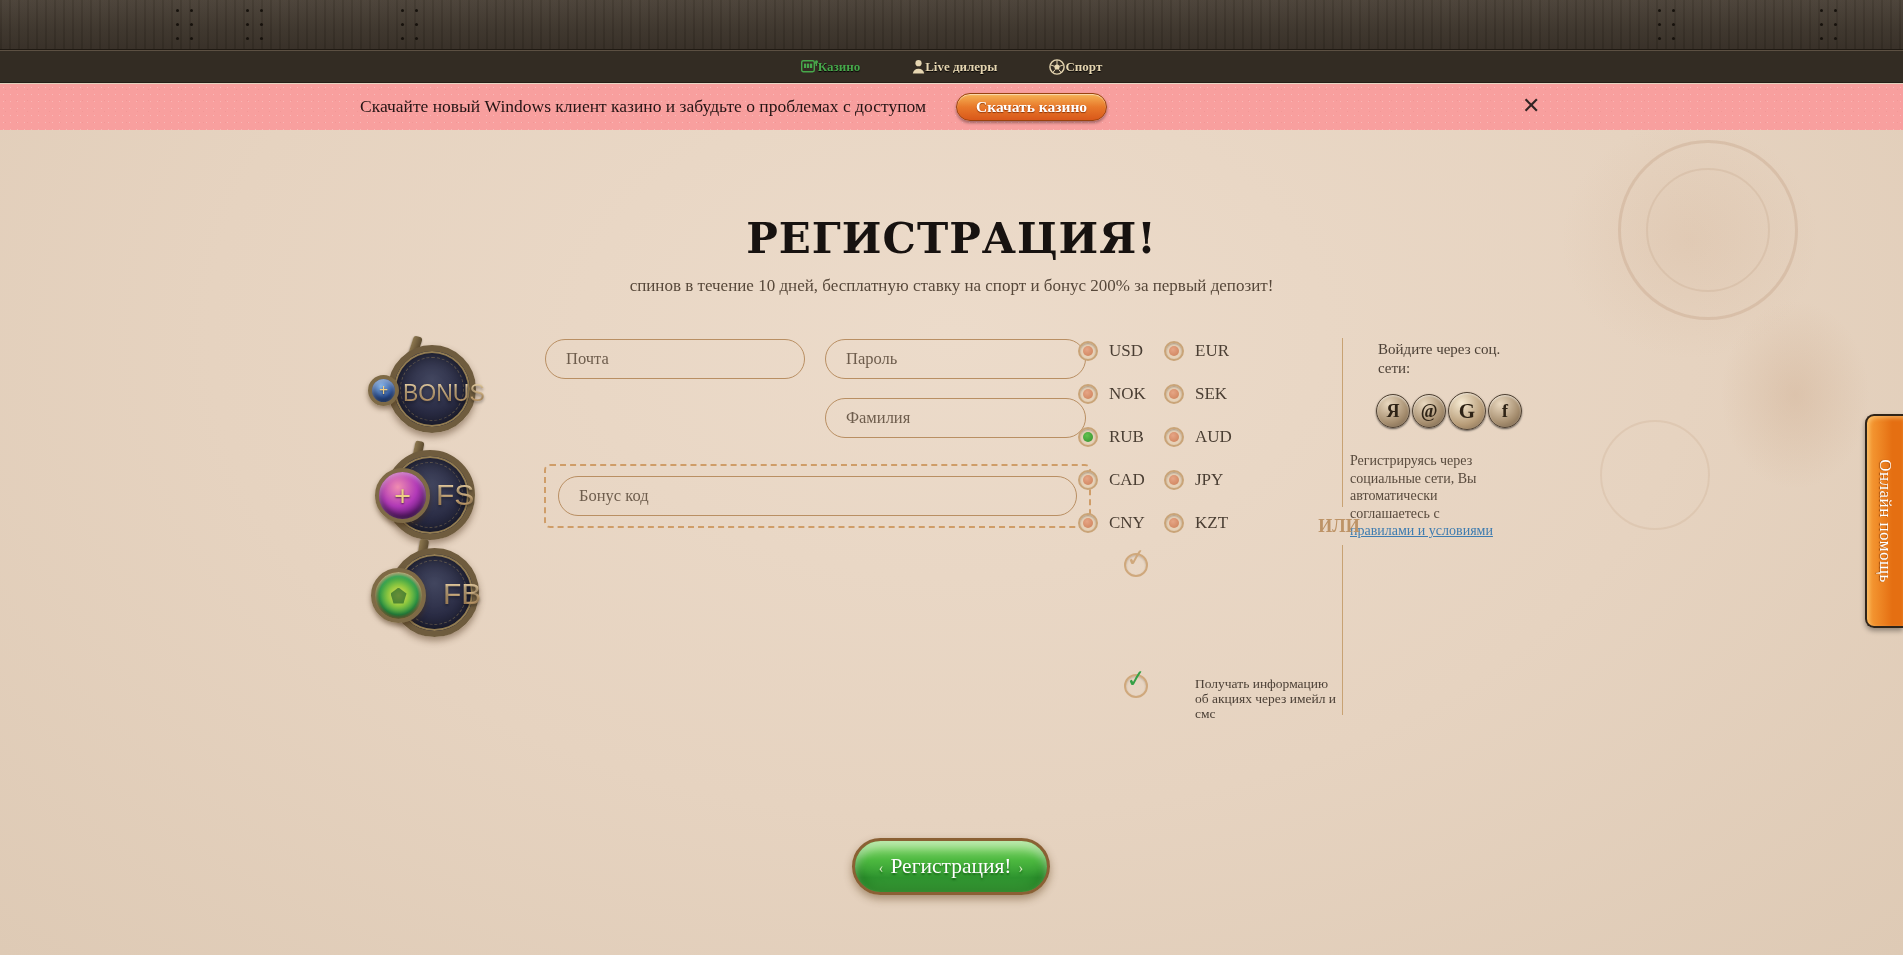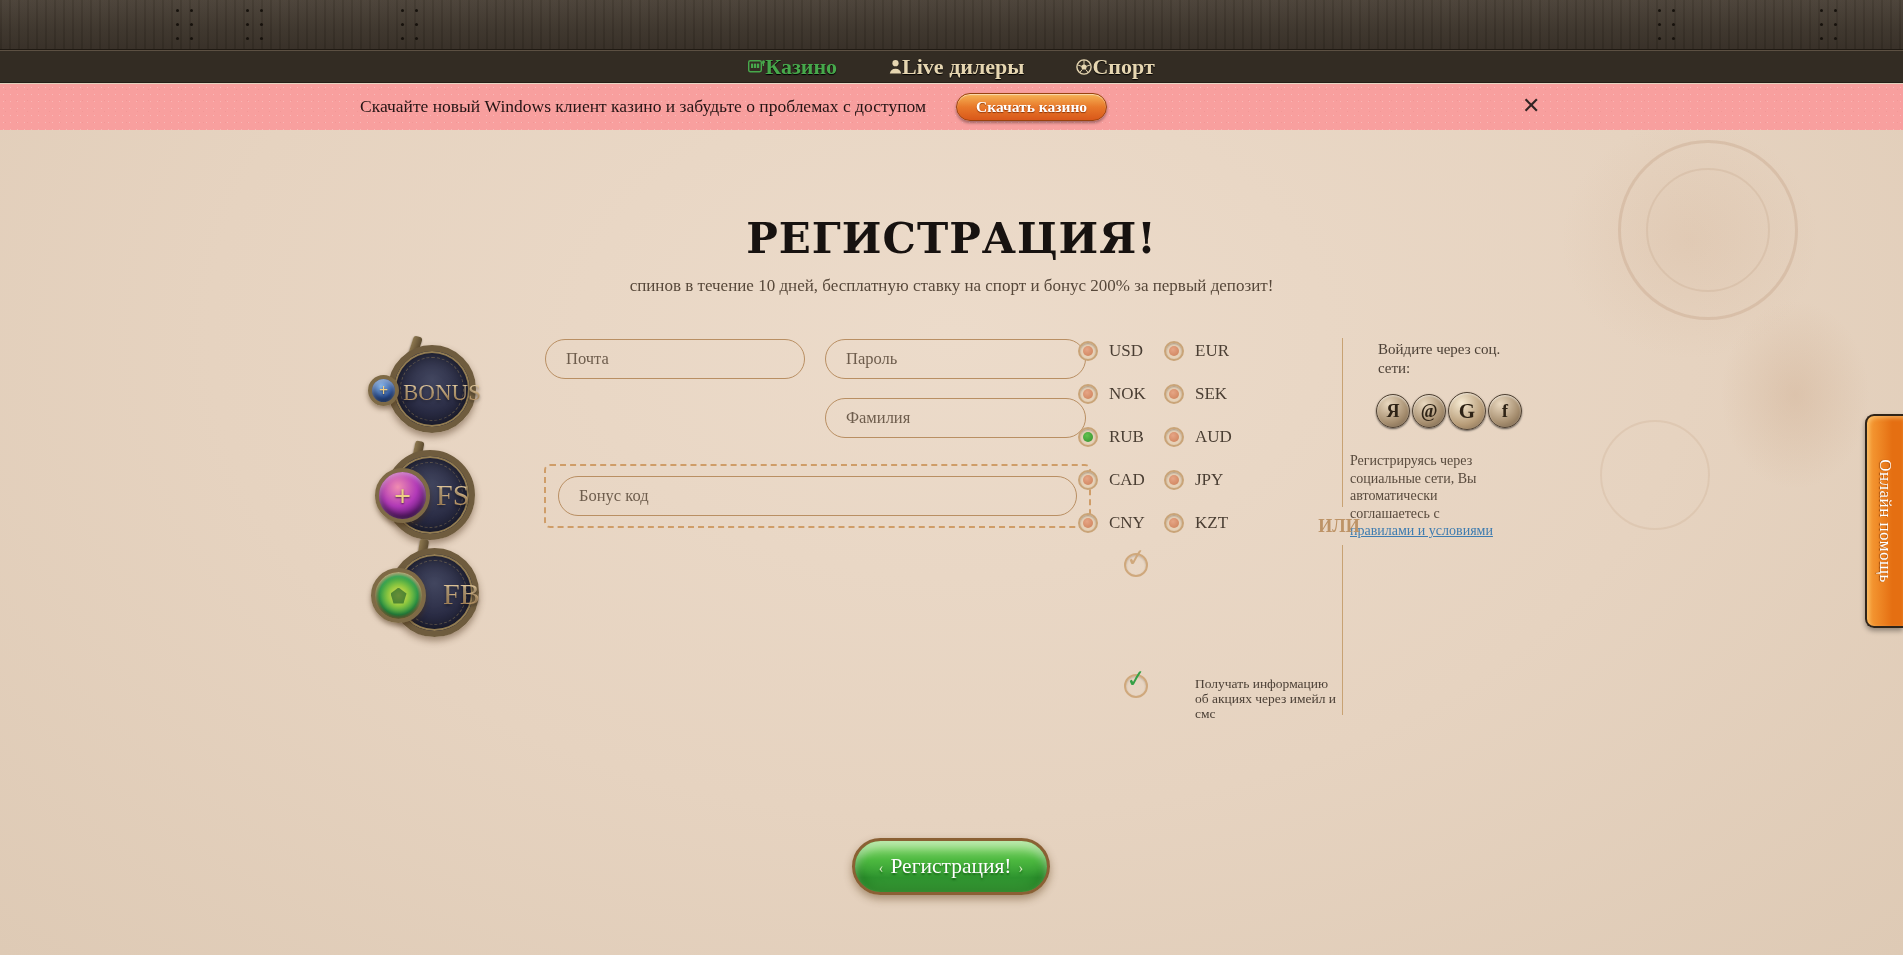--- a/index.html
+++ b/index.html
@@ -65,21 +65,21 @@
           display:flex; align-items:center; justify-content:center; font-size:10px; color:#3a2f22;
           box-shadow:0 1px 2px rgba(0,0,0,.55); }
   .hamburger { position:absolute; left:1852px; top:14px; width:32px; z-index:3; cursor:pointer; }
   .hamburger div { height:4px; border-radius:2px; background:linear-gradient(#e8d3a5,#c5a878); margin-bottom:5px;
                    box-shadow:0 1px 1px rgba(0,0,0,.6); }
 
   
   .navrow { position:absolute; left:0; top:50px; width:100%; height:33px; background:#332c23;
             border-top:1px solid #5c5042; border-bottom:1px solid #241e16; z-index:29;
             display:flex; align-items:center; justify-content:center; gap:52px; }
-  .nav-item { display:flex; align-items:center; color:#e6d6b1; font-size:22px; font-weight:bold;
+  .nav-item { display:flex; align-items:center; color:#e6d6b1; font-size:13px; font-weight:bold;
               cursor:pointer; text-shadow:0 1px 1px #000; }
   .nav-item.active { color:#47a84b; }
 
   
   .banner { position:absolute; left:0; top:84px; width:100%; height:46px; z-index:28;
             background:#f89f9e;
             background-image: radial-gradient(rgba(255,255,255,.25) 8%, transparent 8%),
                               radial-gradient(rgba(200,90,90,.12) 10%, transparent 10%);
             background-size: 7px 7px, 11px 11px; }
   .banner-text { position:absolute; left:360px; top:12px; color:#241414; font-weight:normal; font-size:17.5px; }
@@ -98,21 +98,21 @@
            font-size:17px; line-height:23px; color:#57483a; }
 
   
   .badge { position:absolute; z-index:5; }
   .badge-main { position:absolute; border-radius:50%;
            background: radial-gradient(circle at 50% 38%, #42465f 0%, #2a2c45 55%, #1e2033 100%);
            border:6px solid #6f5c3e;
            box-shadow: inset 0 0 0 2px #927c52, inset 0 0 18px rgba(0,0,0,.7), 0 4px 7px rgba(70,45,20,.45); }
   .badge-main::before { content:""; position:absolute; inset:6px; border-radius:50%;
            border:1px dashed rgba(190,160,100,.35); }
-  .badge-label { position:absolute; font-family:Liberation Serif, serif;
+  .badge-label { position:absolute; font-family:Liberation Sans, sans-serif;
            background: linear-gradient(#f2ddb2, #b78c58); -webkit-background-clip:text; background-clip:text;
            color:transparent; text-shadow:0 2px 3px rgba(0,0,0,.35); }
   .badge-arm { position:absolute; width:9px; height:26px; background:linear-gradient(90deg,#8d7850,#5d4c30);
            border-radius:3px; box-shadow:0 1px 2px rgba(0,0,0,.5); }
   .badge-orb { position:absolute; border-radius:50%; border:4px solid #7e6a46; z-index:6;
            display:flex; align-items:center; justify-content:center;
            box-shadow: inset 0 2px 5px rgba(255,255,255,.45), inset 0 -4px 7px rgba(0,0,0,.5), 0 3px 5px rgba(70,45,20,.5);
            color:#efce86; font-weight:bold; text-shadow:0 1px 2px rgba(0,0,0,.6); }
   .orb-blue   { background: radial-gradient(circle at 40% 32%, #86b4e6, #2d57a6 58%, #163163 100%); }
   .orb-purple { background: radial-gradient(circle at 40% 32%, #f08cb0, #b23ab8 45%, #641a7a 75%, #3c0c50 100%); }

